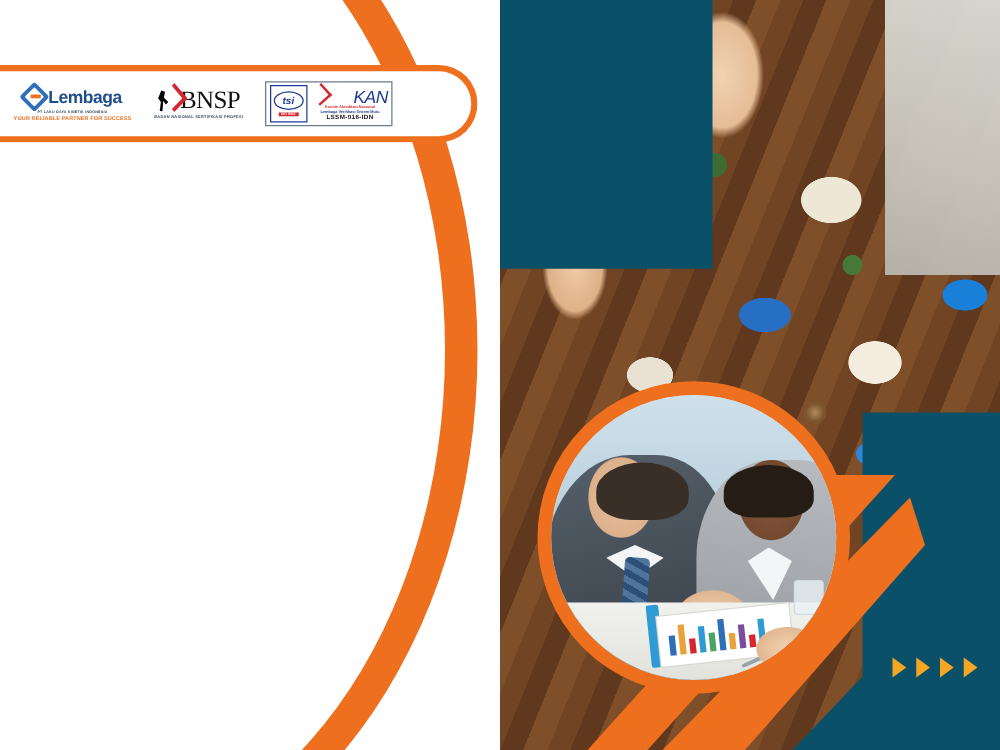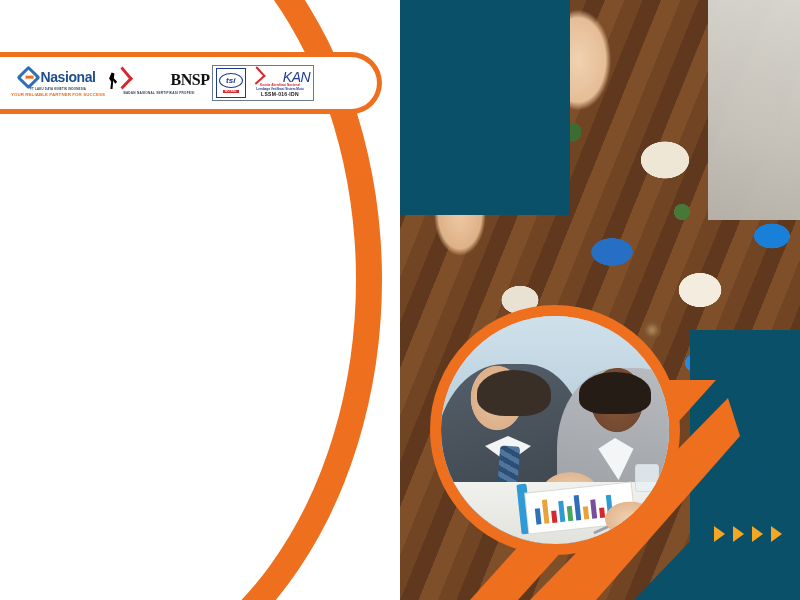--- a/index.html
+++ b/index.html
@@ -271,21 +271,21 @@
   .bns-fig{
     position:absolute;left:0;top:2px;width:9px;height:17px;
     background:#000000;
     clip-path:polygon(34% 0,66% 6%,58% 34%,96% 54%,74% 66%,52% 48%,44% 100%,20% 96%,30% 54%,6% 36%);
   }
   .bns-tick{
     position:absolute;left:6px;top:0;width:12px;height:13px;
     border-right:3px solid #d6272e;border-bottom:3px solid #d6272e;
     transform:rotate(-46deg) skewX(-6deg);
   }
-  .bns-name{font-size:16px;font-weight:bold;color:#111111;letter-spacing:-.5px;font-family:"Liberation Serif",serif;padding-left:44px;}
+  .bns-name{font-size:20px;font-weight:normal;color:#111111;letter-spacing:-.5px;font-family:"Liberation Serif",serif;}
   .bns-sub{font-size:3.1px;color:#2f4154;font-weight:bold;letter-spacing:.25px;margin-top:2px;}
 
   
   .kan{width:94px;border:1px solid #6b7b8c;padding:2px 3px;background:#ffffff;}
   .kan-row{display:flex;align-items:center;gap:4px;}
   .tsi-box{
     width:28px;height:28px;border:1px solid #1f3a93;
     display:flex;flex-direction:column;align-items:center;justify-content:center;
   }
   .tsi-oval{
@@ -388,21 +388,21 @@
       <div class="cp-hand-write"></div>
       <div class="cp-glass"></div>
     </div>
   </div>
 
   <div class="logo-bar">
 
     <div class="logo kuy">
       <div class="kuy-row">
         <div class="kuy-mark"></div>
-        <div class="kuy-name">Nasional</div>
+        <div class="kuy-name">Lembaga</div>
       </div>
       <div class="kuy-sub1">PT LAKU DAYA KINETIK INDONESIA</div>
       <div class="kuy-sub2">YOUR RELIABLE PARTNER FOR SUCCESS</div>
     </div>
 
 
     <div class="logo bns">
       <div class="bns-row">
         <div class="bns-mark">
           <div class="bns-fig"></div>

